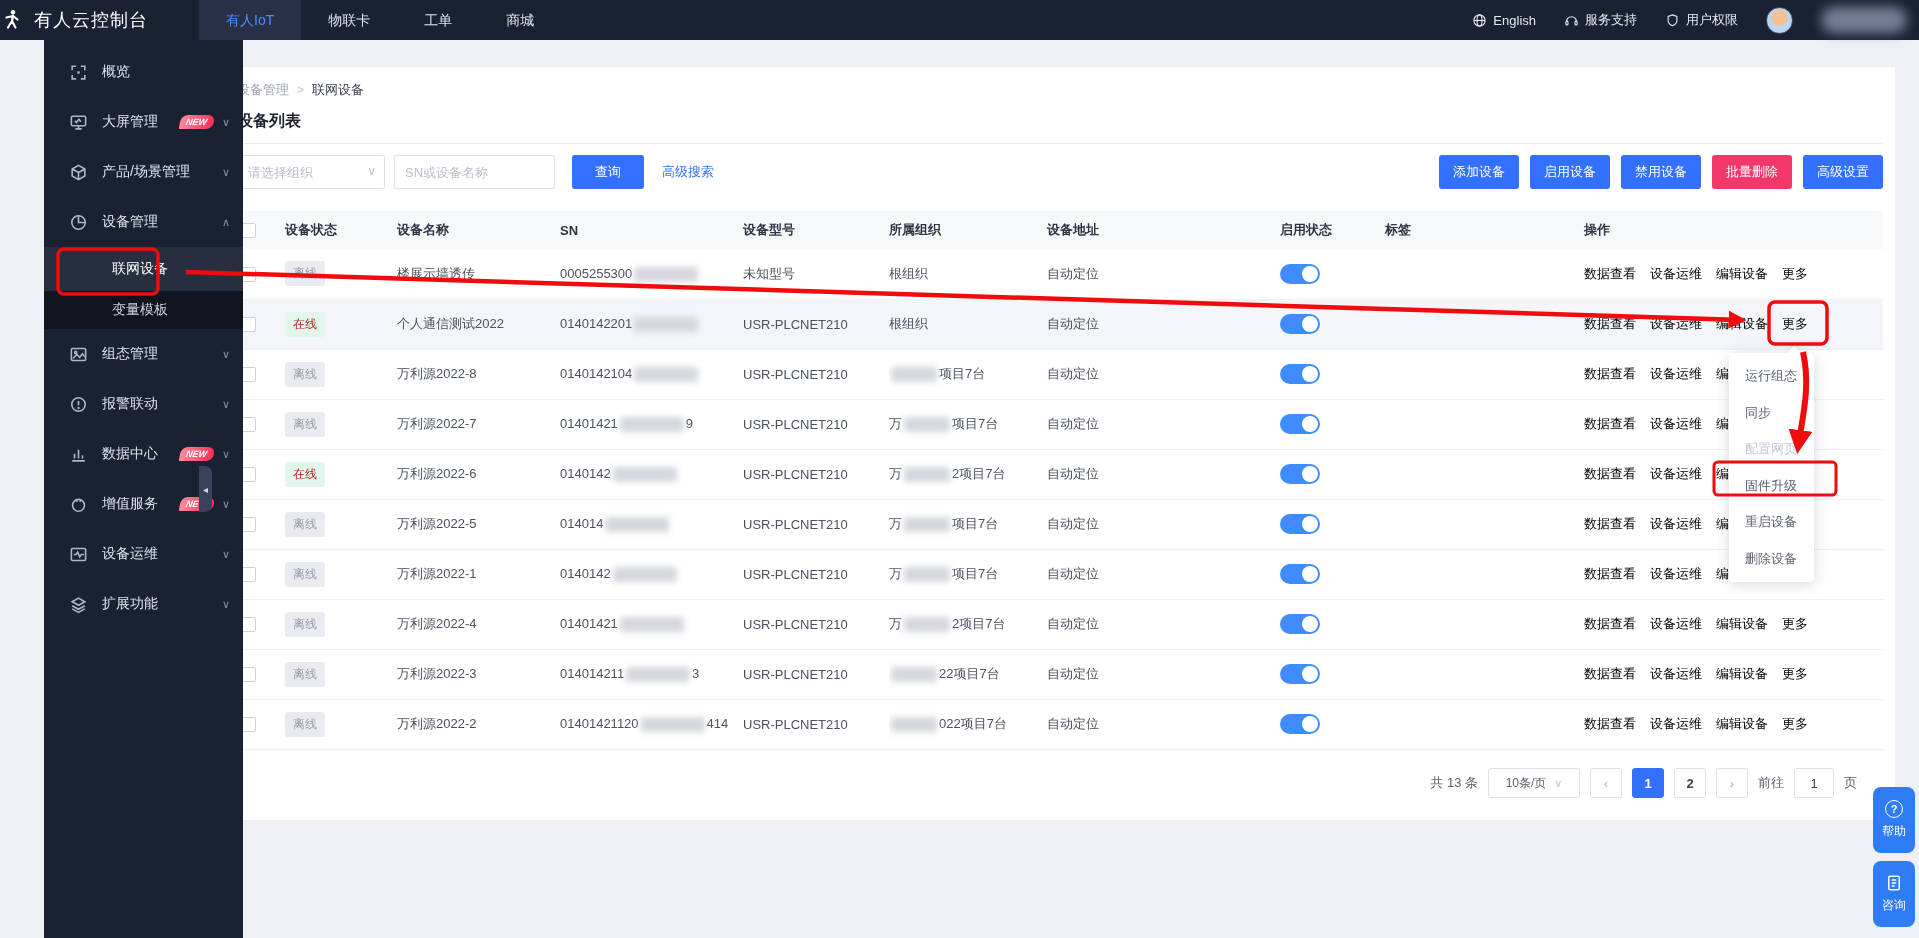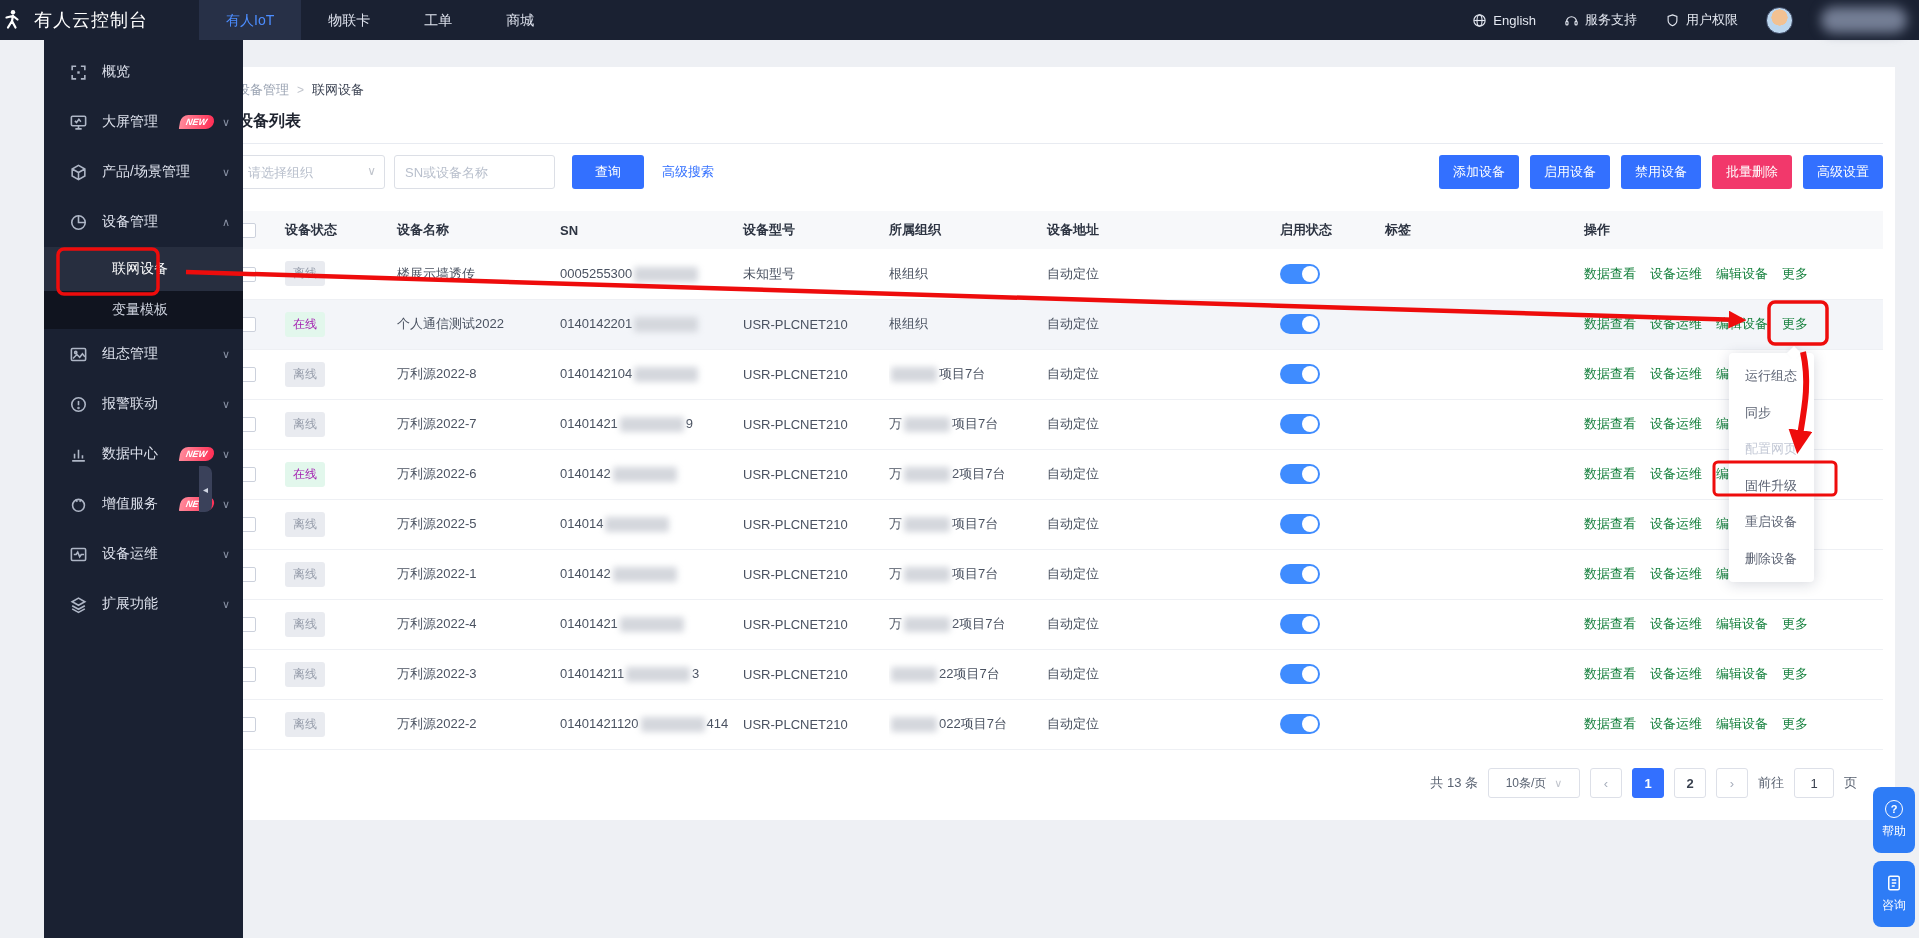--- a/index.html
+++ b/index.html
@@ -56,26 +56,26 @@
   
   table.devices { position:absolute; left:12px; top:144px; width:1646px; border-collapse:collapse; table-layout:fixed; }
   table.devices thead tr { height:38px; background:#f7f8fa; }
   table.devices th { font-size:13px; color:#2d3442; text-align:left; font-weight:bold; white-space:nowrap; }
   table.devices tbody tr { height:50px; border-bottom:1px solid #eef0f4; }
   table.devices tbody tr.hovered { background:#f3f5f9; }
   table.devices td { font-size:13px; color:#4a5261; white-space:nowrap; overflow:hidden; }
   .cb { width:15px; height:15px; border:1px solid #ccd1dc; border-radius:2px; background:#fff; display:inline-block; vertical-align:middle; cursor:pointer; }
   .badge { display:inline-block; padding:4px 8px; border-radius:3px; font-size:12px; }
   .badge.offline { background:#e9ebf0; color:#959caa; }
-  .badge.online { background:#e2f7ec; color:#a21caf; }
+  .badge.online { background:#e2f7ec; color:#b91c1c; }
   .blur-chip { display:inline-block; height:15px; background:#d4d7dd; border-radius:2px; filter:blur(3px); vertical-align:middle; margin:0 2px; }
   .sn-blur { width:64px; } .org-blur { width:46px; }
   .toggle { display:inline-block; width:40px; height:20px; border-radius:10px; background:#3f8cff; position:relative; cursor:pointer; vertical-align:middle; }
   .toggle .knob { position:absolute; right:2px; top:2px; width:16px; height:16px; border-radius:50%; background:#fff; }
-  .op-link { color:#15803d; margin-right:14px; cursor:pointer; text-decoration:none;text-align:right; }
+  .op-link { color:#000000; margin-right:14px; cursor:pointer; text-decoration:none;text-align:right; }
   .op-link:last-child { margin-right:0; }
 
   
   .dropdown { position:absolute; left:1729px; top:353px; width:85px; background:#fff; border-radius:4px; box-shadow:0 2px 14px rgba(30,40,70,.18); z-index:40; padding:5px 0; }
   .dropdown .notch { position:absolute; left:60px; top:-5px; width:10px; height:10px; background:#fff; transform:rotate(45deg); box-shadow:-2px -2px 5px rgba(30,40,70,.06); }
   .dd-item { height:36.5px; line-height:36.5px; padding-left:16px; font-size:13px; color:#5c6373; cursor:pointer; white-space:nowrap; }
   .dd-item.disabled { color:#c4c9d6; cursor:default; }
 
   
   .pagination { position:absolute; right:38px; top:700px; height:32px; display:flex; align-items:center; gap:10px; font-size:13px; color:#5a6372; }

